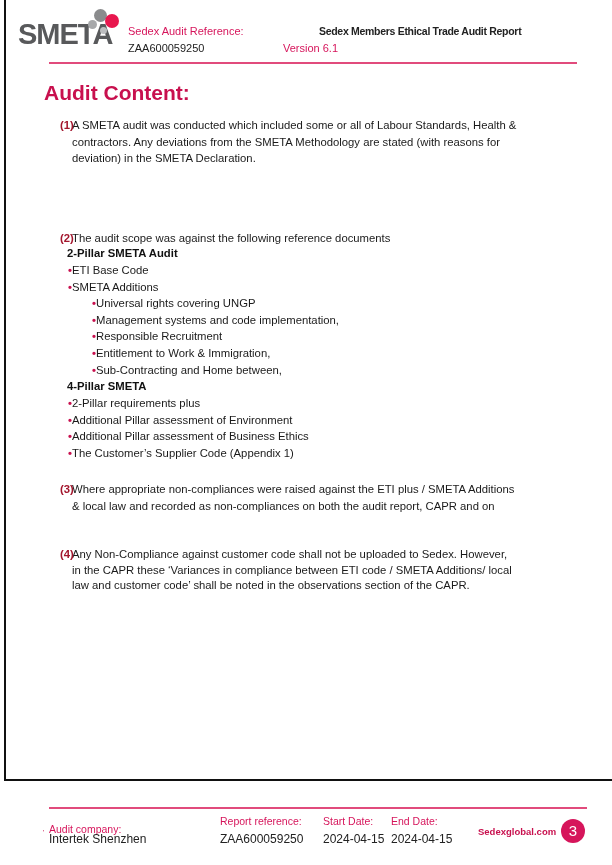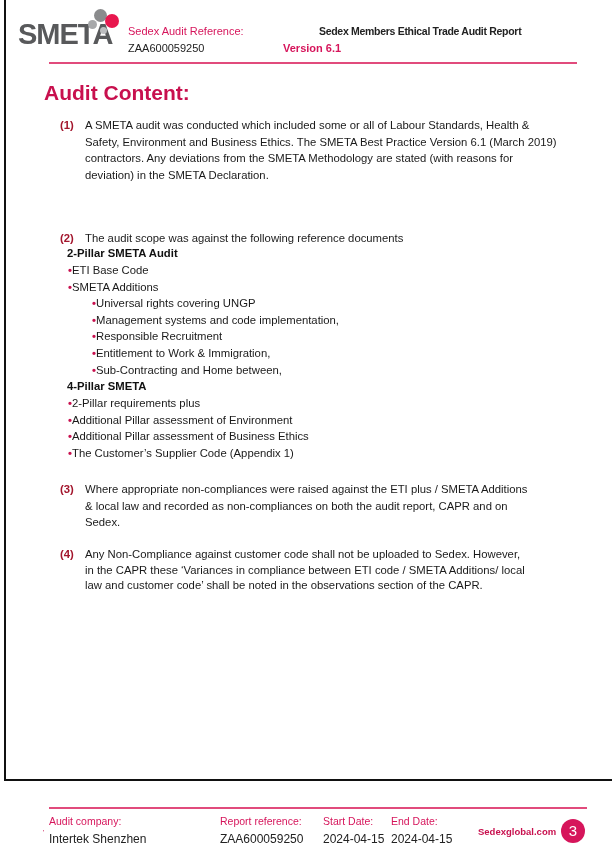--- a/index.html
+++ b/index.html
@@ -9,28 +9,28 @@
           border-left: 2px solid #111; border-right: 2px solid #111; border-bottom: 2px solid #111;
           box-sizing: border-box; }
   
   .logo { position: absolute; left: 12px; top: 8px; width: 96px; height: 36px; }
   .logo-text { position: absolute; left: 0; top: 10px; font-size: 29px; font-weight: bold;
                color: #58595b; letter-spacing: -1px; font-family: "Liberation Sans", sans-serif; }
   .dot { position: absolute; border-radius: 50%; }
   .hdr-ref-label { position: absolute; left: 122px; top: 25px; font-size: 11px; color: #d6155b; }
   .hdr-ref-value { position: absolute; left: 122px; top: 42px; font-size: 11px; color: #222; }
   .hdr-title { position: absolute; left: 277px; top: 25px; font-size: 10.5px; font-weight: bold; color: #222; letter-spacing: -0.3px; padding-left: 36px; }
-  .hdr-version { position: absolute; left: 277px; top: 42px; font-size: 11px; color: #d6155b; font-weight: bold; }
+  .hdr-version { position: absolute; left: 277px; top: 42px; font-size: 11px; color: #d6155b; }
   .hdr-rule { position: absolute; left: 43px; top: 62px; width: 528px; height: 2px; background: #e14b7c; }
 
   .heading { position: absolute; left: 38px; top: 81px; font-size: 21px; font-weight: bold; color: #c8104e; }
 
   .para { position: absolute; left: 54px; font-size: 11.3px; line-height: 16.7px; color: #1a1a1a; }
   .para .num { position: absolute; left: 0; top: 0; color: #a3162d; font-weight: bold; }
-  .para .txt { display: block; margin-left: 25px; }
+  .para .txt { display: block; margin-left: 12px; }
 
   .sub { position: absolute; left: 61px; font-size: 11.3px; font-weight: bold; color: #111; text-align: center; }
   .bullet { position: absolute; font-size: 11.3px; color: #1a1a1a; }
   .bullet .dotb { position: absolute; left: 0; top: 0; color: #c8104e; font-weight: bold; }
   .bullet .btxt { margin-left: 4px; }
 
   
   .ftr-rule { position: absolute; left: 43px; top: 807px; width: 538px; height: 2px; background: #e14b7c; }
   .f-label { position: absolute; top: 815px; font-size: 10.5px; color: #d6155b; }
   .f-value { position: absolute; top: 832px; font-size: 12px; color: #222; }
@@ -55,21 +55,20 @@
   <div class="hdr-ref-value">ZAA600059250</div>
   <div class="hdr-title">Sedex Members Ethical Trade Audit Report</div>
   <div class="hdr-version">Version 6.1</div>
   <div class="hdr-rule"></div>
 
   <div class="heading">Audit Content:</div>
 
   <div class="para" style="top:117px; width:520px;">
     <span class="num">(1)</span>
     <span class="txt">A SMETA audit was conducted which included some or all of Labour Standards, Health &amp;</span>
-    <span class="txt">Safety, Environment and Business Ethics. The SMETA Best Practice Version 6.1 (March 2019)</span>
     <span class="txt">contractors. Any deviations from the SMETA Methodology are stated (with reasons for</span>
     <span class="txt">deviation) in the SMETA Declaration.</span>
   </div>
 
   <div class="para" style="top:230px; width:520px;">
     <span class="num">(2)</span>
     <span class="txt">The audit scope was against the following reference documents</span>
   </div>
 
   <div class="sub" style="top:247px;">2-Pillar SMETA Audit</div>
@@ -106,33 +105,32 @@
     <span class="dotb">•</span><span class="btxt">Additional Pillar assessment of Business Ethics</span>
   </div>
   <div class="bullet" style="left:62px; top:447px;">
     <span class="dotb">•</span><span class="btxt">The Customer’s Supplier Code (Appendix 1)</span>
   </div>
 
   <div class="para" style="top:481px; width:520px;">
     <span class="num">(3)</span>
     <span class="txt">Where appropriate non-compliances were raised against the ETI plus / SMETA Additions</span>
     <span class="txt">&amp; local law and recorded as non-compliances on both the audit report, CAPR and on</span>
-    <span class="txt">Sedex.</span>
   </div>
 
   <div class="para" style="top:547px; width:520px; line-height:15.5px;">
     <span class="num">(4)</span>
     <span class="txt">Any Non-Compliance against customer code shall not be uploaded to Sedex. However,</span>
     <span class="txt">in the CAPR these ‘Variances in compliance between ETI code / SMETA Additions/ local</span>
     <span class="txt">law and customer code’ shall be noted in the observations section of the CAPR.</span>
   </div>
 
   <div class="ftr-rule"></div>
   <div class="tick">'</div>
-  <div class="f-label" style="left:43px;">Audit company:</div>
+  <div class="f-label" style="left:43px;margin-top:8px;">Audit company:</div>
   <div class="f-value" style="left:43px;">Intertek Shenzhen</div>
   <div class="f-label" style="left:214px;">Report reference:</div>
   <div class="f-value" style="left:214px;">ZAA600059250</div>
   <div class="f-label" style="left:317px;">Start Date:</div>
   <div class="f-value" style="left:317px;">2024-04-15</div>
   <div class="f-label" style="left:385px;">End Date:</div>
   <div class="f-value" style="left:385px;">2024-04-15</div>
   <div class="f-site">Sedexglobal.com</div>
   <div class="f-page">3</div>
 </div>

